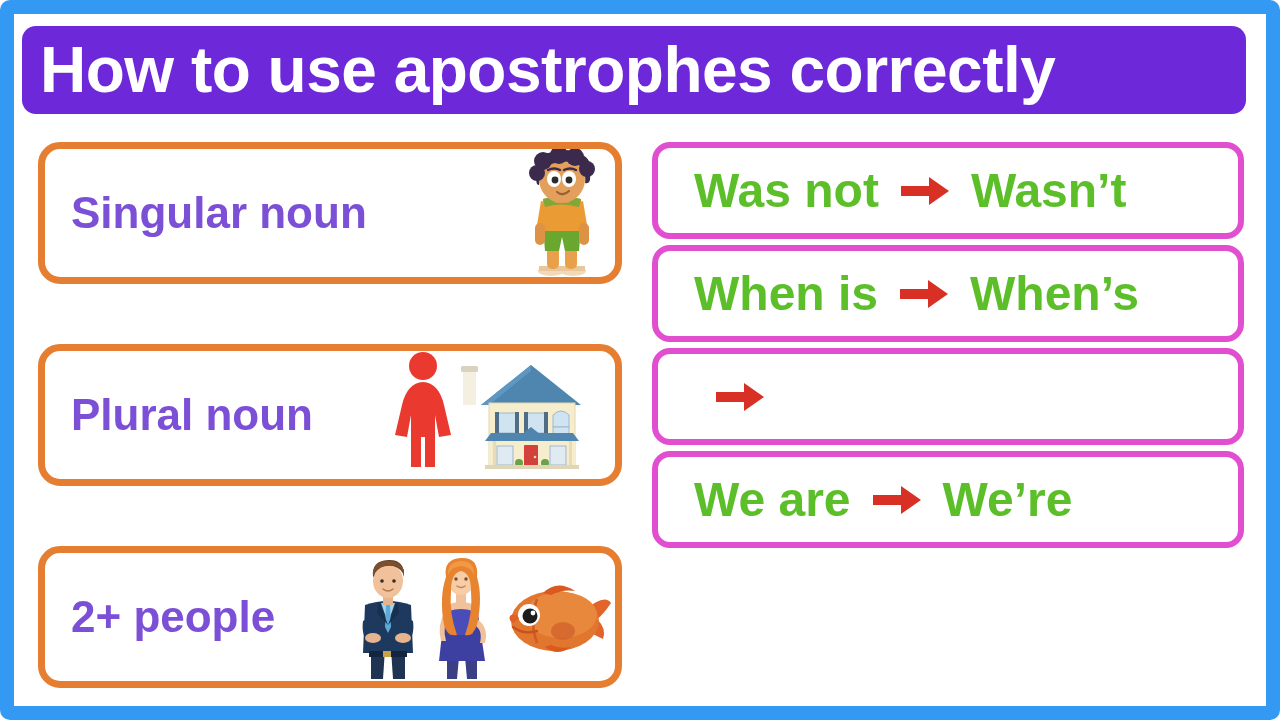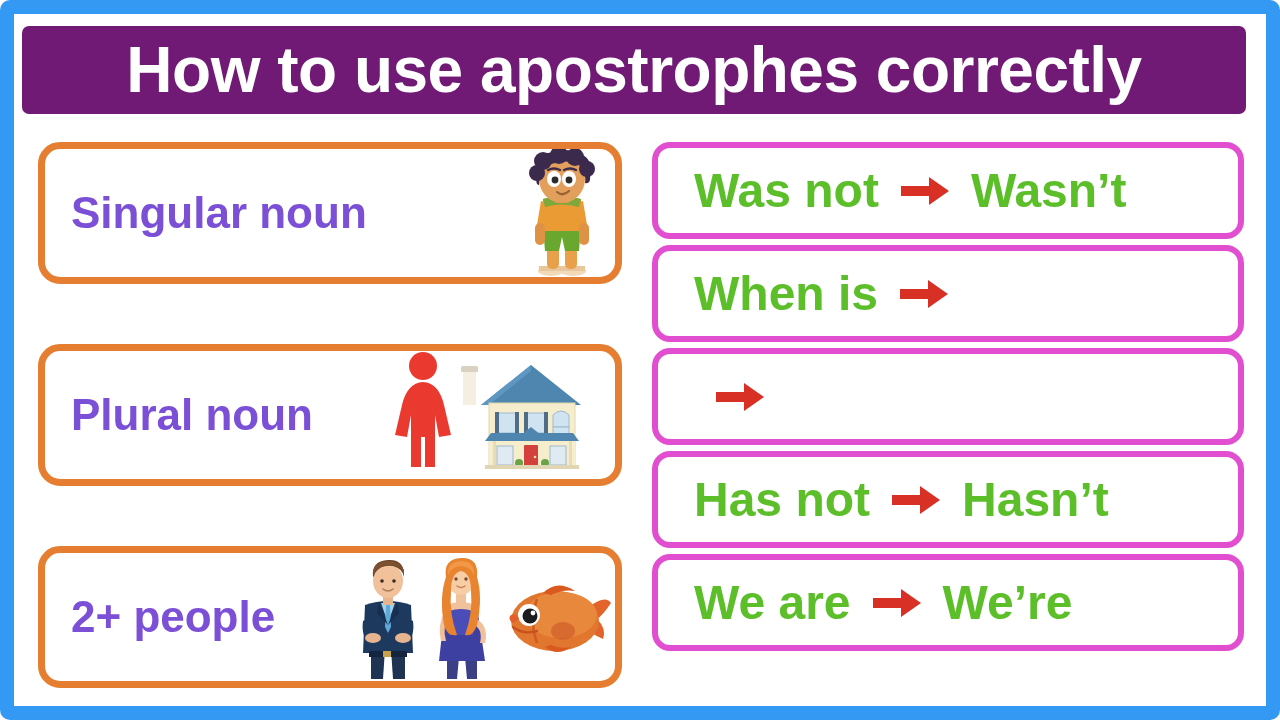--- a/index.html
+++ b/index.html
@@ -39,25 +39,25 @@
     box-sizing: border-box;
   }
 
   
   .title-banner {
     position: absolute;
     left: 22px;
     top: 26px;
     width: 1224px;
     height: 88px;
-    background: #701a75;
-    border-radius: 7px;
+    background: #6d28d9;
+    border-radius: 14px;
     display: flex;
     align-items: center;
-    justify-content: center;
+    justify-content: flex-start;
     box-sizing: border-box;
     padding: 0 18px;
   }
   .title-text {
     color: #ffffff;
     font-size: 64px;
     font-weight: bold;
     letter-spacing: -0.5px;
     line-height: 1;
     white-space: nowrap;
@@ -366,44 +366,34 @@
     </div>
 
     <div class="contraction-card">
       <span class="contraction-row">
         <span class="c-full">When is</span>
         <span class="c-arrow">
           <svg viewBox="0 0 52 34" xmlns="http://www.w3.org/2000/svg" width="52" height="34">
             <path d="M2 12 L30 12 L30 3 L50 17 L30 31 L30 22 L2 22 Z" fill="#d93025"></path>
           </svg>
         </span>
+        <span class="c-short">When’s</span>
       </span>
     </div>
 
     <div class="contraction-card">
       <span class="contraction-row">
         <span class="c-arrow">
           <svg viewBox="0 0 52 34" xmlns="http://www.w3.org/2000/svg" width="52" height="34">
             <path d="M2 12 L30 12 L30 3 L50 17 L30 31 L30 22 L2 22 Z" fill="#d93025"></path>
           </svg>
         </span>
       </span>
     </div>
 
-    <div class="contraction-card">
-      <span class="contraction-row">
-        <span class="c-full">Has not</span>
-        <span class="c-arrow">
-          <svg viewBox="0 0 52 34" xmlns="http://www.w3.org/2000/svg" width="52" height="34">
-            <path d="M2 12 L30 12 L30 3 L50 17 L30 31 L30 22 L2 22 Z" fill="#d93025"></path>
-          </svg>
-        </span>
-        <span class="c-short">Hasn’t</span>
-      </span>
-    </div>
 
     <div class="contraction-card">
       <span class="contraction-row">
         <span class="c-full">We are</span>
         <span class="c-arrow">
           <svg viewBox="0 0 52 34" xmlns="http://www.w3.org/2000/svg" width="52" height="34">
             <path d="M2 12 L30 12 L30 3 L50 17 L30 31 L30 22 L2 22 Z" fill="#d93025"></path>
           </svg>
         </span>
         <span class="c-short">We’re</span>

